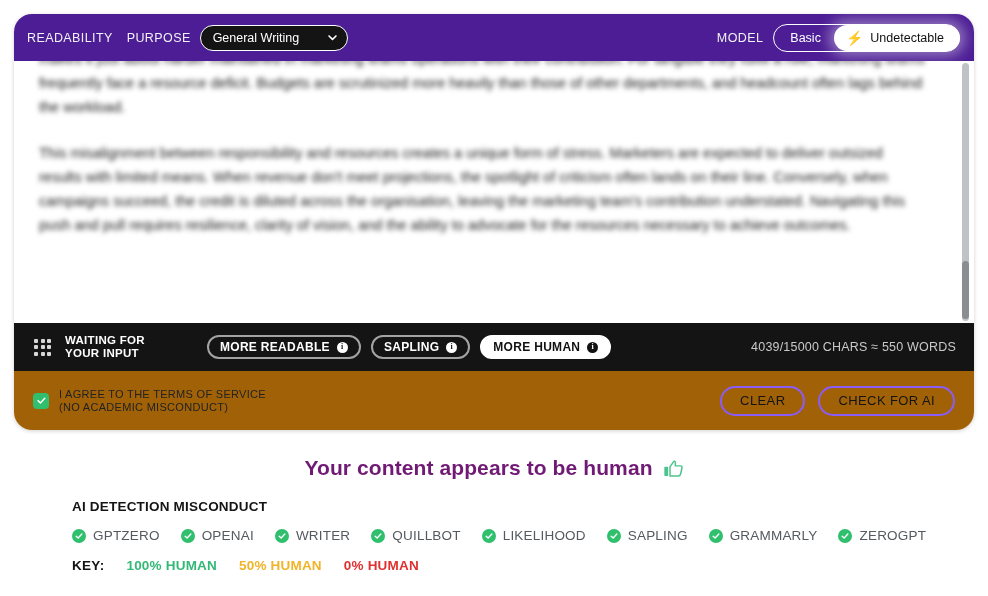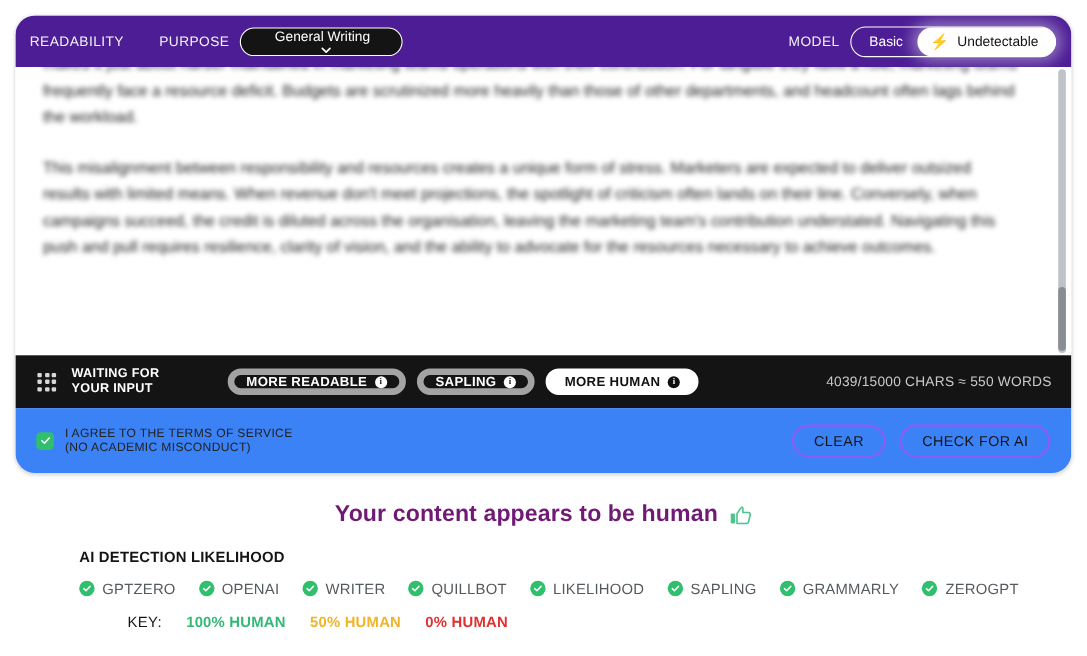--- a/index.html
+++ b/index.html
@@ -57,21 +57,21 @@
     background: #141414;
     color: #ffffff;
     font-size: 12.5px;
     font-family: "Liberation Sans", sans-serif;
     padding: 0 9px 0 12px;
     margin-left: 9px;
     cursor: pointer;
     box-sizing: border-box;
   }
   #readability-select { width: 100px; }
-  #purpose-select { width: 148px; flex-direction: column; }
+  #purpose-select { width: 148px; }
   .chev {
     width: 11px; height: 11px;
     flex: none;
     margin-left: 6px;
   }
   .chev svg { display: block; }
 
   .spacer { flex: 1 1 auto; }
 
   
@@ -196,21 +196,21 @@
     align-items: center;
     gap: 10px;
     margin-left: 62px;
   }
   .tone-pill {
     display: inline-flex;
     align-items: center;
     gap: 7px;
     height: 24px;
     border-radius: 13px;
-    border: 6px solid #a3a3a3;
+    border: 2px solid #a3a3a3;
     color: #ffffff;
     background: transparent;
     font-size: 12px;
     font-weight: 700;
     letter-spacing: 0.3px;
     padding: 0 11px;
     cursor: pointer;
     white-space: nowrap;
     box-sizing: border-box;
   }
@@ -246,21 +246,21 @@
     white-space: nowrap;
   }
 
   
   #actions-row {
     position: absolute;
     left: 0;
     top: 357px;
     width: 960px;
     height: 59px;
-    background: #3b82f6;
+    background: #a16207;
     display: flex;
     align-items: center;
     padding: 0 19px 0 19px;
     box-sizing: border-box;
   }
   #terms-check {
     width: 16px; height: 16px;
     border-radius: 4px;
     background: #2fbf6d;
     display: inline-flex;
@@ -343,21 +343,21 @@
     margin-bottom: 14px;
   }
   #detector-list {
     display: flex;
     align-items: center;
     gap: 21px;
     margin-bottom: 15px;
   }
   .detector {
     display: inline-flex;
-    align-items: flex-start;
+    align-items: flex-end;
     gap: 7px;
     white-space: nowrap;
   }
   .detector-name {
     color: #555a5e;
     font-size: 13.5px;
     letter-spacing: 0.2px;
   }
   .check-circle {
     width: 14px; height: 14px;
@@ -371,40 +371,39 @@
   .check-circle svg { display: block; }
 
   #key-row {
     display: flex;
     align-items: center;
     gap: 22px;
   }
   #key-label {
     color: #141414;
     font-size: 13.5px;
-    font-weight: 400;
+    font-weight: 700;
     letter-spacing: 0.3px;
-    margin-left: 44px;
   }
   .key-item {
     font-size: 13.5px;
     font-weight: 700;
     letter-spacing: 0.2px;
     white-space: nowrap;
   }
 </style>
 </head>
 <body>
 
 <div id="editor-card">
 
   <div id="control-bar">
     <span class="ctl-label">READABILITY</span>
 
-    <span class="ctl-label" style="margin-left:32px;">PURPOSE</span>
+    <span class="ctl-label" style="margin-left:14px;">PURPOSE</span>
     <div class="pill-select" id="purpose-select">
       <span>General Writing</span>
       <span class="chev">
         <svg viewBox="0 0 12 12" width="11" height="11">
             <path d="M2.2 4.3 L6 8.1 L9.8 4.3" fill="none" stroke="#ffffff" stroke-width="1.7" stroke-linecap="round" stroke-linejoin="round"></path>
           </svg>
       </span>
     </div>
 
     <span class="spacer"></span>
@@ -482,21 +481,21 @@
   <span>Your content appears to be human</span>
   <span id="thumbs-up-icon">
     <svg viewBox="0 0 24 24" width="21" height="21">
       <rect x="1.5" y="10" width="4.4" height="10.5" rx="0.8" fill="#4cc48b"></rect>
       <path d="M8 10.2 L12.1 4.2 C12.6 3.4 13.9 3.6 14.1 4.6 L14.1 9 L19.9 9 C21.2 9 22.1 10.2 21.7 11.4 L20 18.6 C19.7 19.8 18.7 20.5 17.5 20.5 L8 20.5 Z" fill="none" stroke="#4cc48b" stroke-width="1.7" stroke-linejoin="round"></path>
     </svg>
   </span>
 </div>
 
 <div id="detection-block">
-  <div id="detection-title">AI DETECTION LIKELIHOOD</div>
+  <div id="detection-title">AI DETECTION MISCONDUCT</div>
 
   <div id="detector-list">
     <span class="detector">
       <span class="check-circle">
           <svg viewBox="0 0 14 14" width="10" height="10">
             <path d="M3 7.2 L5.8 9.9 L11 4.3" fill="none" stroke="#ffffff" stroke-width="1.9" stroke-linecap="round" stroke-linejoin="round"></path>
           </svg>
         </span>
       <span class="detector-name">GPTZERO</span>
     </span>

